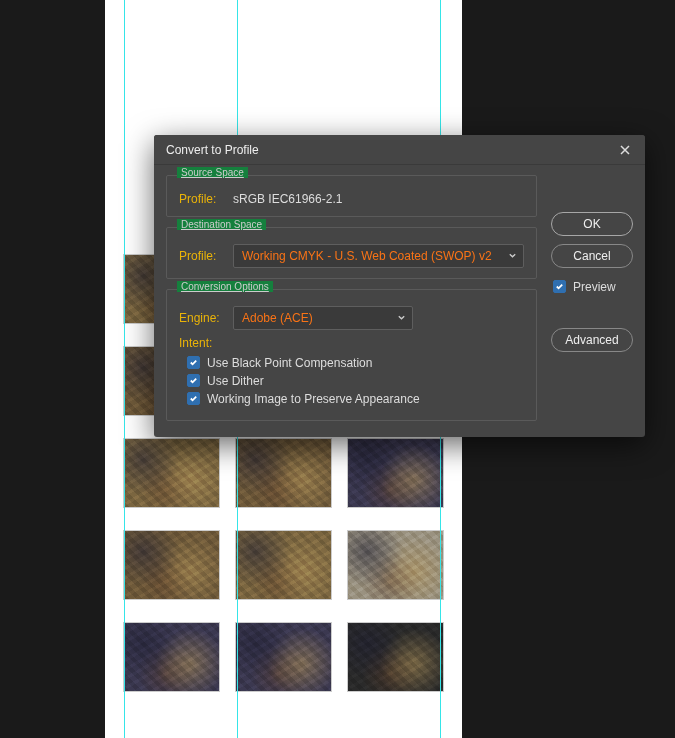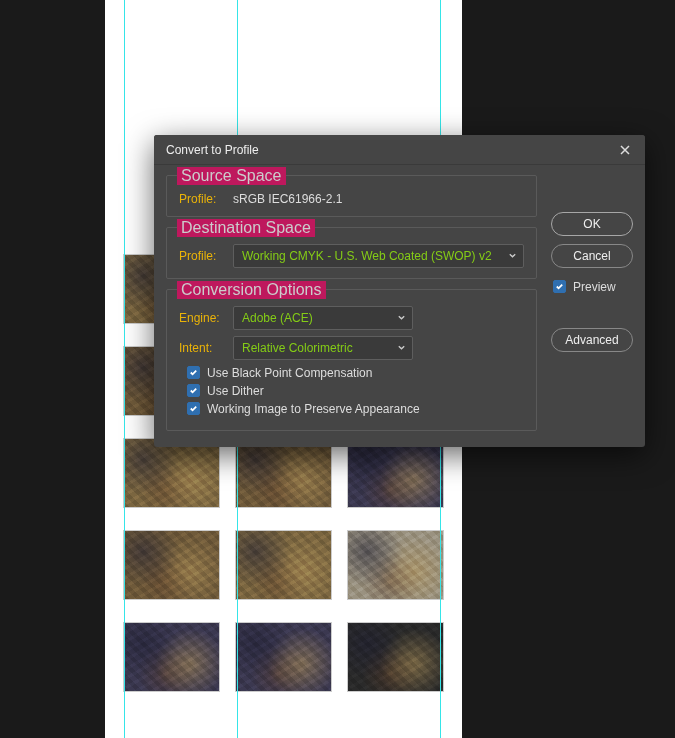--- a/index.html
+++ b/index.html
@@ -110,23 +110,24 @@
     border: 1px solid #5a5a5a;
     border-radius: 2px;
     padding: 14px 12px 10px 12px;
     position: relative;
   }
   .group-legend {
     position: absolute;
     top: -9px;
     left: 10px;
     padding: 0 4px;
-    background: #be185d;
+    background: #15803d;
     color: #ccc;
-    font-size: 16px;
+    font-size: 10px;
+    text-decoration: underline;
   }
   .row {
     display: flex;
     align-items: center;
     gap: 8px;
     margin: 2px 0 6px 0;
   }
   .row:last-child { margin-bottom: 0; }
   .label {
     width: 46px;
@@ -137,21 +138,21 @@
 
   .select {
     flex: 1;
     height: 24px;
     background: #3a3a3a;
     border: 1px solid #5e5e5e;
     border-radius: 2px;
     display: flex;
     align-items: center;
     padding: 0 22px 0 8px;
-    color: #84cc16;
+    color: #f97316;
     font-size: 12px;
     position: relative;
     cursor: default;
   }
   .select.narrow { flex: 0 0 180px; }
   .select .chev {
     position: absolute;
     right: 6px; top: 50%;
     transform: translateY(-50%);
   }
@@ -259,26 +260,20 @@
           <span class="label">Engine:</span>
           <div class="select narrow">
             <span>Adobe (ACE)</span>
             <span class="chev"><svg viewBox="0 0 10 10">
                   <path d="M2 3.5 L5 6.5 L8 3.5"></path>
                 </svg></span>
           </div>
         </div>
         <div class="row">
           <span class="label">Intent:</span>
-          <div class="select narrow">
-            <span>Relative Colorimetric</span>
-            <span class="chev"><svg viewBox="0 0 10 10">
-                  <path d="M2 3.5 L5 6.5 L8 3.5"></path>
-                </svg></span>
-          </div>
         </div>
 
         <div class="check-row">
           <div class="checkbox">
             <svg viewBox="0 0 10 10">
                 <path d="M2 5 L4 7 L8 3"></path>
               </svg>
           </div>
           <span class="check-label">Use Black Point Compensation</span>
         </div>

